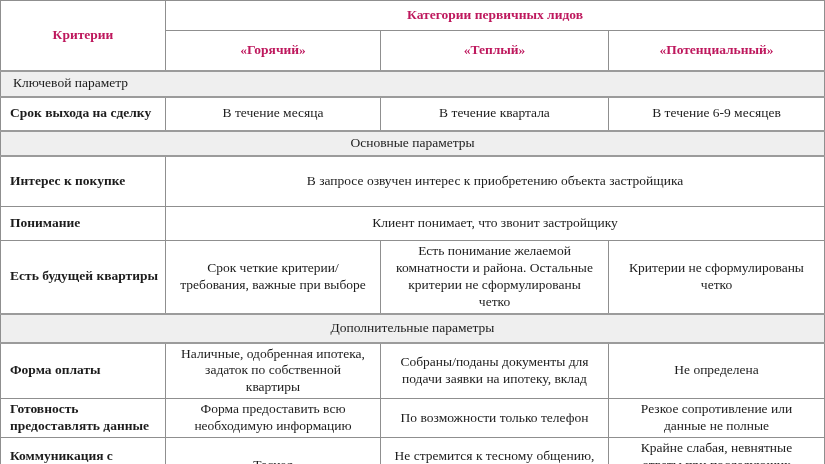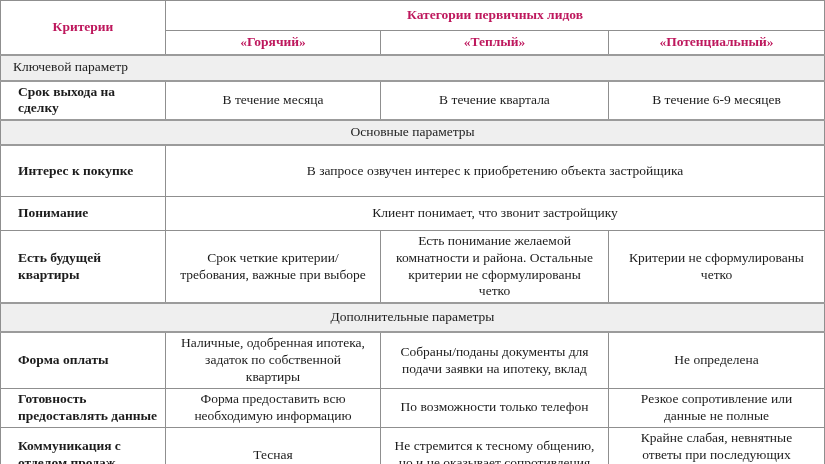--- a/index.html
+++ b/index.html
@@ -26,21 +26,21 @@
     overflow: hidden;
   }
   .center { text-align: center; }
   .red {
     color: #be185d;
     font-weight: bold;
   }
   .crit {
     font-weight: bold;
     text-align: left;
-    padding-left: 17px;
+    padding-left: 9px;
     padding-right: 6px;
   }
   tr.section td {
     background: #efefef;
     border-top: 2px solid #9b9b9b;
     border-bottom: 2px solid #9b9b9b;
     font-weight: normal;
   }
   tr.hdr2 td { border-bottom: 2px solid #9b9b9b; }
   td.section-left { text-align: left; }
@@ -55,21 +55,21 @@
     <col style="width:228px">
     <col style="width:216px">
   </colgroup>
 
   <tbody>
       <tr style="height:30px">
     <td rowspan="2" class="red center">Критерии</td>
     <td colspan="3" class="red center">Категории первичных лидов</td>
   </tr>
 
-  <tr class="hdr2" style="height:24px">
+  <tr class="hdr2" style="height:40px">
     <td class="red center">«Горячий»</td>
     <td class="red center">«Теплый»</td>
     <td class="red center">«Потенциальный»</td>
   </tr>
 
   <tr class="section" style="height:26px">
     <td colspan="4" class="section-left">Ключевой параметр</td>
   </tr>
 
   <tr style="height:34px">

